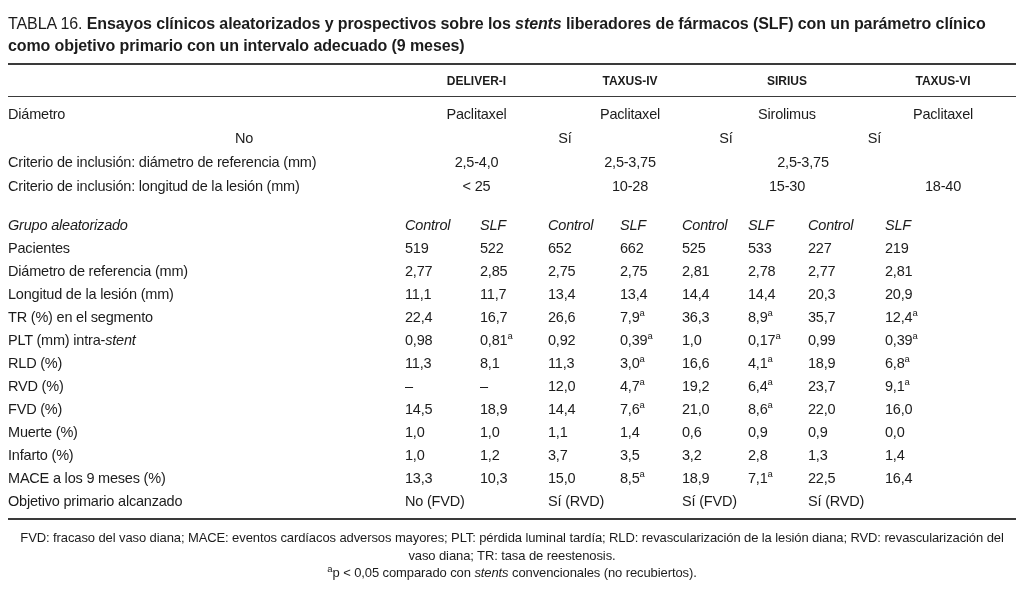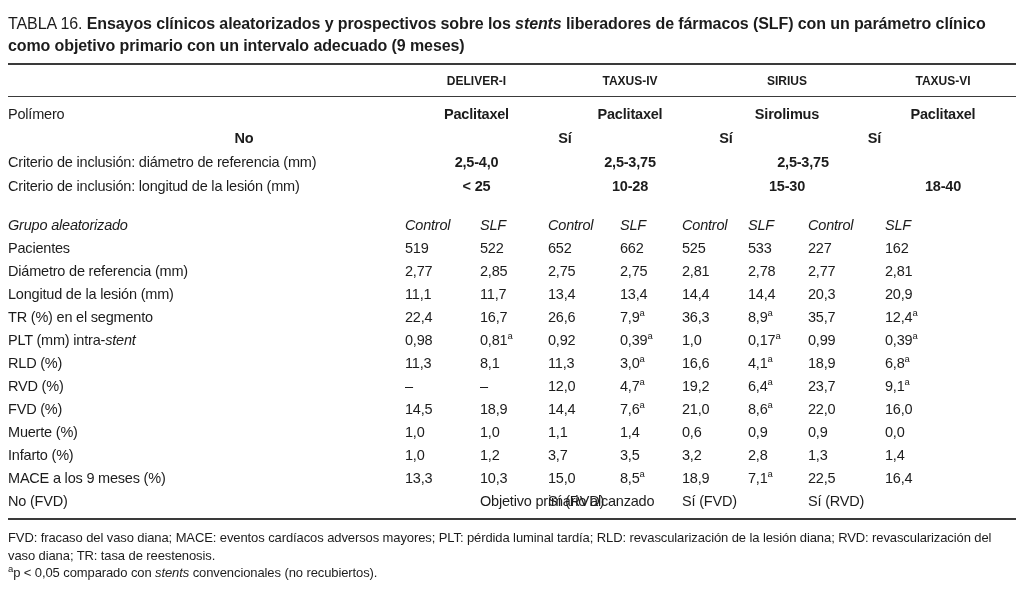--- a/index.html
+++ b/index.html
@@ -8,34 +8,34 @@
   .page{padding:4px 8px;width:1008px;}
   .title{padding-top:9px;font-size:16px;line-height:21.5px;letter-spacing:-0.1px;}
   .title b{font-weight:bold;}
   .rule{border:0;border-top:2px solid #3a3a3a;height:0;margin:0;}
   .rule-top{margin-top:7px;}
   .rule-head{border-top-width:1.5px;}
   .rule-bottom{margin-top:5px;}
   .grid{display:grid;grid-template-columns:397px 75px 68px 72px 62px 66px 60px 77px 77px 1fr;}
   .cell{white-space:nowrap;letter-spacing:-0.2px;font-size:14.5px;}
   .span2{grid-column:span 2;}
-  .center{text-align:center;font-weight:bold;}
+  .center{text-align:center;}
   .italic{font-style:italic;}
   .header-row{height:31px;align-items:center;}
   .thead{font-weight:bold;font-size:12px;letter-spacing:0;}
   .t2{transform:translateX(15px);}
   .t3{transform:translateX(42px);}
   .t4{transform:translateX(58px);}
   .info-section{padding-top:5px;}
   .row24{height:24px;line-height:24px;}
   .data-section{margin-top:16px;}
   .row23{height:23px;line-height:23px;}
   sup{font-size:9.5px;line-height:0;vertical-align:super;}
   .footnotes{margin-top:9px;font-size:13px;line-height:17.5px;letter-spacing:-0.1px;}
-  .footnotes p{margin:0;}
+  .footnotes p{margin:0;text-align:center;}
 </style>
 </head>
 <body>
 
 <div class="page">
 
   <div class="title"><span>TABLA 16.</span>
   <b><span>Ensayos clínicos aleatorizados y prospectivos sobre los </span><i>stents</i><span> liberadores de fármacos (SLF) con un parámetro clínico como objetivo primario con un intervalo adecuado (9 meses)</span></b></div>
 
   <hr class="rule rule-top">
@@ -45,21 +45,21 @@
       <div class="cell span2 center thead t1">DELIVER-I</div>
       <div class="cell span2 center thead t2">TAXUS-IV</div>
       <div class="cell span2 center thead t3">SIRIUS</div>
       <div class="cell span2 center thead t4">TAXUS-VI</div>
     </div>
 
   <hr class="rule rule-head">
 
   <div class="info-section">
       <div class="grid row24">
-        <div class="cell"><span>Polímero</span></div>
+        <div class="cell"><span>Diámetro</span></div>
         <div class="cell span2 center t1"><span>Paclitaxel</span></div>
         <div class="cell span2 center t2"><span>Paclitaxel</span></div>
         <div class="cell span2 center t3"><span>Sirolimus</span></div>
         <div class="cell span2 center t4"><span>Paclitaxel</span></div>
       </div>
       <div class="grid row24">
         <div class="cell span2 center t1"><span>No</span></div>
         <div class="cell span2 center t2"><span>Sí</span></div>
         <div class="cell span2 center t3"><span>Sí</span></div>
         <div class="cell span2 center t4"><span>Sí</span></div>
@@ -94,21 +94,21 @@
     <div>
         <div class="grid row23">
           <div class="cell"><span>Pacientes</span></div>
           <div class="cell"><span>519</span></div>
           <div class="cell"><span>522</span></div>
           <div class="cell"><span>652</span></div>
           <div class="cell"><span>662</span></div>
           <div class="cell"><span>525</span></div>
           <div class="cell"><span>533</span></div>
           <div class="cell"><span>227</span></div>
-          <div class="cell"><span>162</span></div>
+          <div class="cell"><span>219</span></div>
         </div>
         <div class="grid row23">
           <div class="cell"><span>Diámetro de referencia (mm)</span></div>
           <div class="cell"><span>2,77</span></div>
           <div class="cell"><span>2,85</span></div>
           <div class="cell"><span>2,75</span></div>
           <div class="cell"><span>2,75</span></div>
           <div class="cell"><span>2,81</span></div>
           <div class="cell"><span>2,78</span></div>
           <div class="cell"><span>2,77</span></div>
@@ -208,22 +208,22 @@
           <div class="cell"><span>10,3</span></div>
           <div class="cell"><span>15,0</span></div>
           <div class="cell"><span>8,5</span><sup>a</sup></div>
           <div class="cell"><span>18,9</span></div>
           <div class="cell"><span>7,1</span><sup>a</sup></div>
           <div class="cell"><span>22,5</span></div>
           <div class="cell"><span>16,4</span></div>
         </div>
       </div>
     <div class="grid row23">
+        <div class="cell">Objetivo primario alcanzado</div>
         <div class="cell span2">No (FVD)</div>
-        <div class="cell">Objetivo primario alcanzado</div>
         <div class="cell span2">Sí (RVD)</div>
         <div class="cell span2">Sí (FVD)</div>
         <div class="cell span2">Sí (RVD)</div>
       </div>
   </div>
 
   <hr class="rule rule-bottom">
 
   <div class="footnotes">
     <p>FVD: fracaso del vaso diana; MACE: eventos cardíacos adversos mayores; PLT: pérdida luminal tardía; RLD: revascularización de la lesión diana; RVD: revascularización del vaso diana; TR: tasa de reestenosis.</p>

